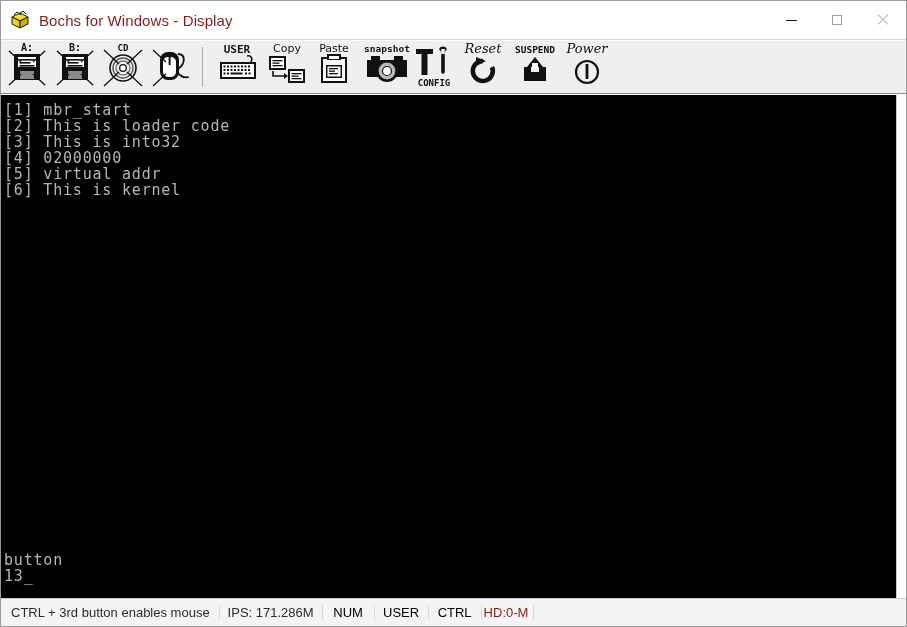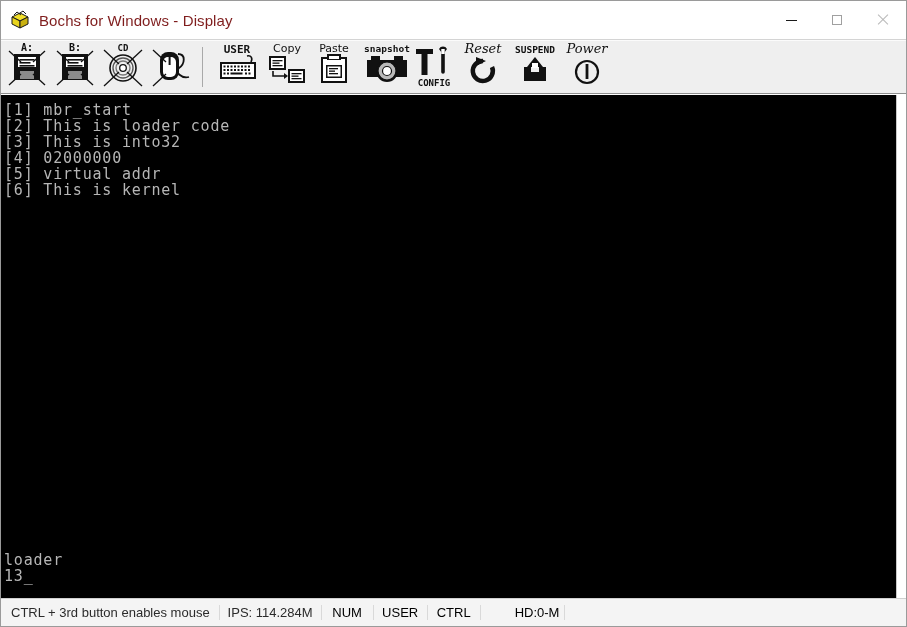--- a/index.html
+++ b/index.html
@@ -196,24 +196,23 @@
   .sb-cell.ind {
     justify-content: center;
     padding: 0 6px;
     color: #000000;
   }
   .sb-cell.ind.w-num { width: 52px; }
   .sb-cell.ind.w-caps { width: 54px; }
   .sb-cell.ind.w-scrl { width: 53px; }
   .sb-cell.ind.w-hd {
     width: 52px;
-    color: #000000;
+    color: #7f1d1d;
     justify-content: flex-start;
     padding-left: 2px;
-    margin-left: 32px;
   }
   .sb-cell.blank { width: 50px; }
   .sb-cell.blank.last { border-right: none; flex: 1 1 auto; width: auto; }
 </style>
 </head>
 <body>
 
 <div class="window">
 
   <div class="titlebar">
@@ -441,28 +440,28 @@
   </div>
 
   <div class="display-wrap">
     <div class="display">
       <div class="vga-text">[1] mbr_start
 [2] This is loader code
 [3] This is into32
 [4] 02000000
 [5] virtual addr
 [6] This is kernel</div>
-      <div class="vga-text lower">loader
+      <div class="vga-text lower">button
 13_</div>
     </div>
   </div>
 
   <div class="statusbar">
     <div class="sb-cell msg">CTRL + 3rd button enables mouse</div>
-    <div class="sb-cell ips">IPS: 114.284M</div>
+    <div class="sb-cell ips">IPS: 171.286M</div>
     <div class="sb-cell ind w-num">NUM</div>
     <div class="sb-cell ind w-caps">USER</div>
     <div class="sb-cell ind w-scrl">CTRL</div>
     <div class="sb-cell ind w-hd">HD:0-M</div>
     <div class="sb-cell blank"></div>
     <div class="sb-cell blank"></div>
     <div class="sb-cell blank"></div>
     <div class="sb-cell blank"></div>
     <div class="sb-cell blank"></div>
     <div class="sb-cell blank"></div>

